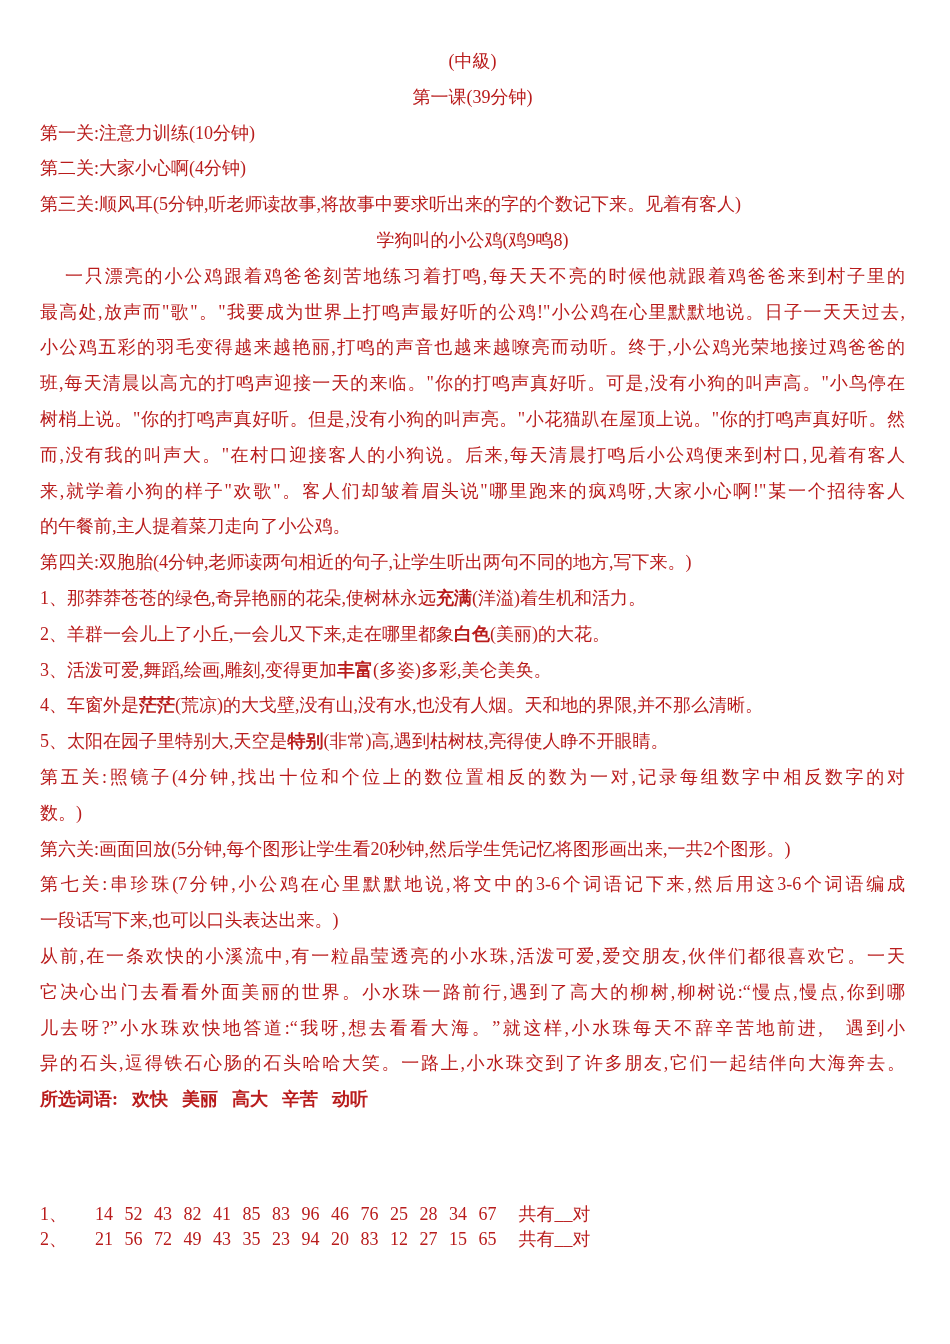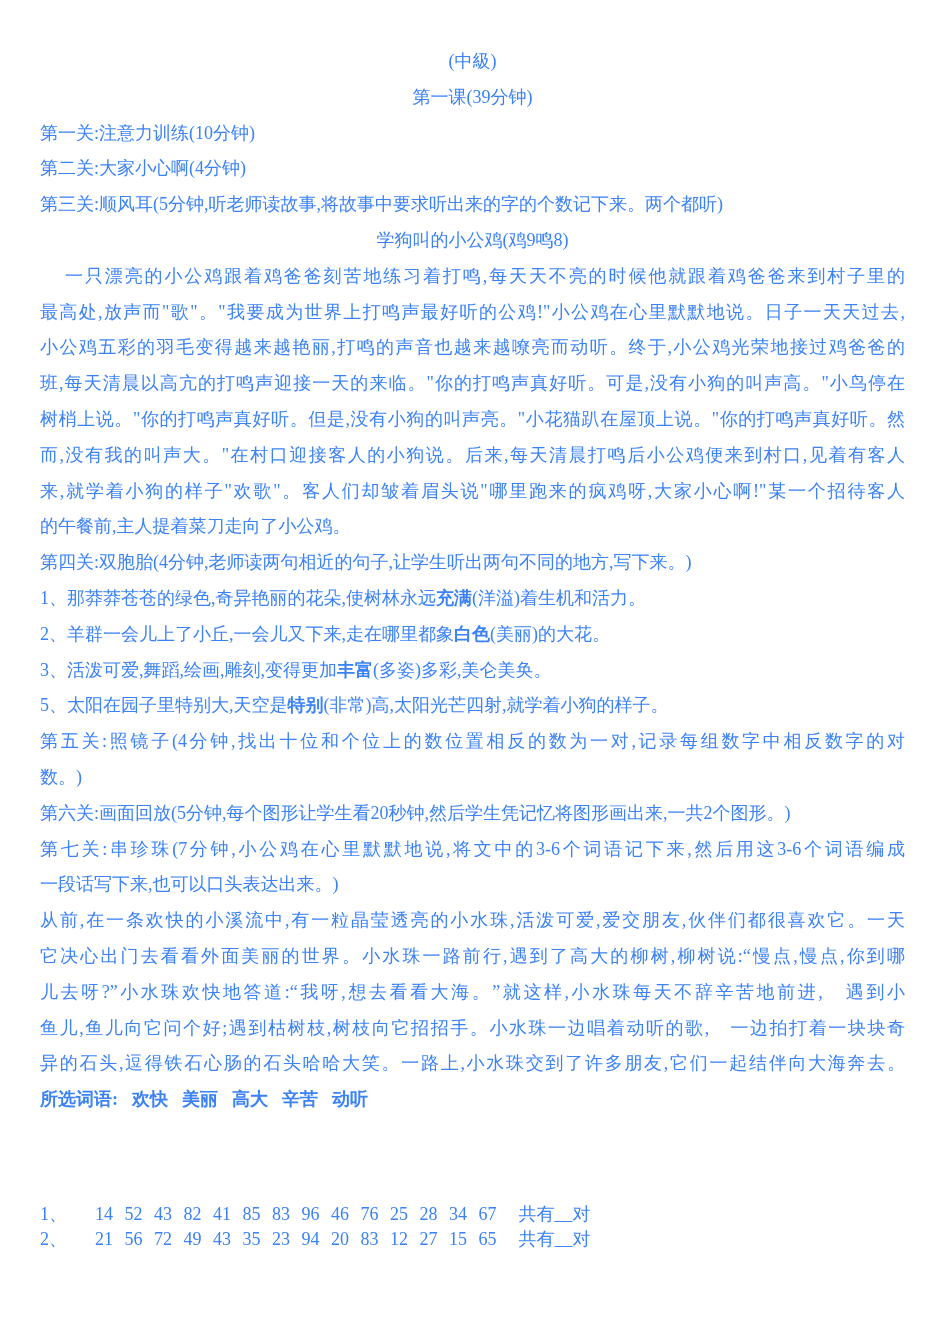--- a/index.html
+++ b/index.html
@@ -4,21 +4,21 @@
 <style>
   html,body { margin:0; padding:0; background:#ffffff; }
   .page {
     position:relative;
     width:950px; height:1344px;
     background:#ffffff;
     box-sizing:border-box;
     padding:44px 45px 8px 40px;
     font-family:"Liberation Serif","DejaVu Serif",serif;
     font-size:18px;
-    color:#3b82f6;
+    color:#b91c1c;
     overflow:hidden;
   }
   .line { line-height:35.8px; white-space:normal; }
   .c   { text-align:center; }
   .j   { text-align:justify; text-align-last:justify; }
   .ind { text-indent:25px; }
   .bold, b { font-weight:bold; }
   .spacer { height:84px; }
   .numline { line-height:25.5px; }
   .nlabel  { }
@@ -29,52 +29,52 @@
 </head>
 <body>
 
 <div class="page">
 
   <div class="line c">(中級)</div>
   <div class="line c">第一课(39分钟)</div>
 
   <div class="line">第一关:注意力训练(10分钟)</div>
   <div class="line">第二关:大家小心啊(4分钟)</div>
-  <div class="line">第三关:顺风耳(5分钟,听老师读故事,将故事中要求听出来的字的个数记下来。两个都听)</div>
+  <div class="line">第三关:顺风耳(5分钟,听老师读故事,将故事中要求听出来的字的个数记下来。见着有客人)</div>
 
   <div class="line c">学狗叫的小公鸡(鸡9鸣8)</div>
 
   <div class="line j ind">一只漂亮的小公鸡跟着鸡爸爸刻苦地练习着打鸣,每天天不亮的时候他就跟着鸡爸爸来到村子里的</div>
   <div class="line j">最高处,放声而"歌"。"我要成为世界上打鸣声最好听的公鸡!"小公鸡在心里默默地说。日子一天天过去,</div>
   <div class="line j">小公鸡五彩的羽毛变得越来越艳丽,打鸣的声音也越来越嘹亮而动听。终于,小公鸡光荣地接过鸡爸爸的</div>
   <div class="line j">班,每天清晨以高亢的打鸣声迎接一天的来临。"你的打鸣声真好听。可是,没有小狗的叫声高。"小鸟停在</div>
   <div class="line j">树梢上说。"你的打鸣声真好听。但是,没有小狗的叫声亮。"小花猫趴在屋顶上说。"你的打鸣声真好听。然</div>
   <div class="line j">而,没有我的叫声大。"在村口迎接客人的小狗说。后来,每天清晨打鸣后小公鸡便来到村口,见着有客人</div>
   <div class="line j">来,就学着小狗的样子"欢歌"。客人们却皱着眉头说"哪里跑来的疯鸡呀,大家小心啊!"某一个招待客人</div>
   <div class="line">的午餐前,主人提着菜刀走向了小公鸡。</div>
 
   <div class="line">第四关:双胞胎(4分钟,老师读两句相近的句子,让学生听出两句不同的地方,写下来。)</div>
 
   <div class="line"><span>1、</span><span>那莽莽苍苍的绿色,奇异艳丽的花朵,使树林永远</span><b>充满</b><span>(洋溢)着生机和活力。</span></div>
   <div class="line"><span>2、</span><span>羊群一会儿上了小丘,一会儿又下来,走在哪里都象</span><b>白色</b><span>(美丽)的大花。</span></div>
   <div class="line"><span>3、</span><span>活泼可爱,舞蹈,绘画,雕刻,变得更加</span><b>丰富</b><span>(多姿)多彩,美仑美奂。</span></div>
-  <div class="line"><span>5、</span><span>太阳在园子里特别大,天空是</span><b>特别</b><span>(非常)高,太阳光芒四射,就学着小狗的样子。</span></div>
+  <div class="line"><span>4、</span><span>车窗外是</span><b>茫茫</b><span>(荒凉)的大戈壁,没有山,没有水,也没有人烟。天和地的界限,并不那么清晰。</span></div>
+  <div class="line"><span>5、</span><span>太阳在园子里特别大,天空是</span><b>特别</b><span>(非常)高,遇到枯树枝,亮得使人睁不开眼睛。</span></div>
 
   <div class="line j">第五关:照镜子(4分钟,找出十位和个位上的数位置相反的数为一对,记录每组数字中相反数字的对</div>
   <div class="line">数。)</div>
 
   <div class="line">第六关:画面回放(5分钟,每个图形让学生看20秒钟,然后学生凭记忆将图形画出来,一共2个图形。)</div>
 
   <div class="line j">第七关:串珍珠(7分钟,小公鸡在心里默默地说,将文中的3-6个词语记下来,然后用这3-6个词语编成</div>
   <div class="line">一段话写下来,也可以口头表达出来。)</div>
 
   <div class="line j">从前,在一条欢快的小溪流中,有一粒晶莹透亮的小水珠,活泼可爱,爱交朋友,伙伴们都很喜欢它。一天</div>
   <div class="line j">它决心出门去看看外面美丽的世界。小水珠一路前行,遇到了高大的柳树,柳树说:“慢点,慢点,你到哪</div>
   <div class="line j">儿去呀?”小水珠欢快地答道:“我呀,想去看看大海。”就这样,小水珠每天不辞辛苦地前进,　遇到小</div>
-  <div class="line j">鱼儿,鱼儿向它问个好;遇到枯树枝,树枝向它招招手。小水珠一边唱着动听的歌,　一边拍打着一块块奇</div>
   <div class="line j">异的石头,逗得铁石心肠的石头哈哈大笑。一路上,小水珠交到了许多朋友,它们一起结伴向大海奔去。</div>
 
   <div class="line bold"><span>所选词语:</span><span class="word">欢快</span><span class="word">美丽</span><span class="word">高大</span><span class="word">辛苦</span><span class="word">动听</span></div>
 
   <div class="spacer"></div>
 
   <div class="numline"><span class="nlabel">1、</span><span class="ndigits">14 52 43 82 41 85 83 96 46 76 25 28 34 67</span><span class="nsuffix">共有__对</span></div>
   <div class="numline"><span class="nlabel">2、</span><span class="ndigits">21 56 72 49 43 35 23 94 20 83 12 27 15 65</span><span class="nsuffix">共有__对</span></div>
 
 </div>

